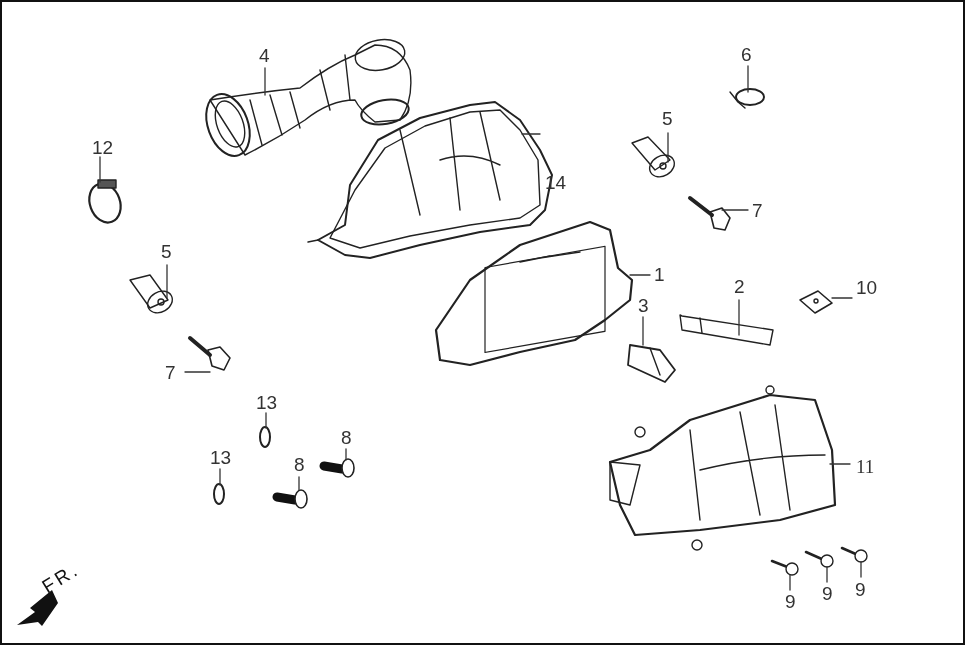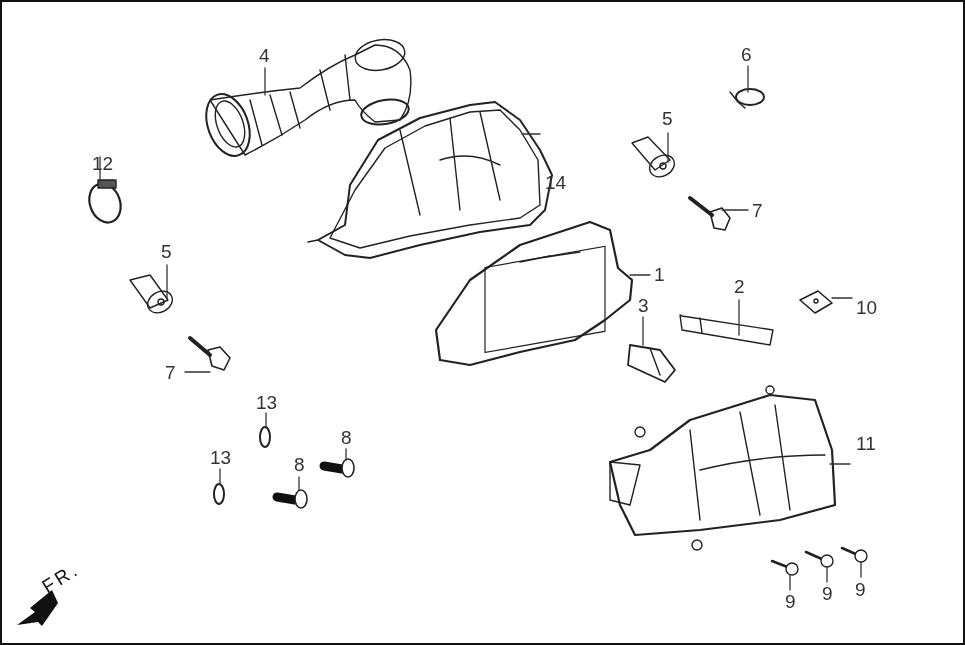--- a/index.html
+++ b/index.html
@@ -135,32 +135,32 @@
     <line x1="299" y1="477" x2="299" y2="490"></line>
     <line x1="790" y1="575" x2="790" y2="590"></line>
     <line x1="827" y1="567" x2="827" y2="582"></line>
     <line x1="861" y1="562" x2="861" y2="577"></line>
   </g>
 
   <polygon points="52,590 30,608 35,612 17,625 38,622 42,626 58,603" fill="#111" stroke="none"></polygon>
 </svg>
 
 <span class="lbl" style="left:259px;top:46px;">4</span>
-<span class="lbl" style="left:92px;top:154px;">12</span>
+<span class="lbl" style="left:92px;top:138px;">12</span>
 <span class="lbl" style="left:161px;top:242px;">5</span>
 <span class="lbl" style="left:662px;top:109px;">5</span>
 <span class="lbl" style="left:741px;top:45px;">6</span>
 <span class="lbl" style="left:752px;top:201px;">7</span>
 <span class="lbl" style="left:165px;top:363px;">7</span>
 <span class="lbl" style="left:545px;top:125px;margin-top:48px;">14</span>
 <span class="lbl" style="left:654px;top:265px;">1</span>
 <span class="lbl" style="left:734px;top:277px;">2</span>
 <span class="lbl" style="left:638px;top:296px;">3</span>
-<span class="lbl" style="left:856px;top:298px;text-align:center;">10</span>
-<span class="lbl" style="left:856px;top:434px;">11</span>
+<span class="lbl" style="left:856px;top:278px;text-align:center;">10</span>
+<span class="lbl" style="left:856px;top:457px;font-family:Liberation Serif, serif;">11</span>
 <span class="lbl" style="left:256px;top:393px;">13</span>
 <span class="lbl" style="left:210px;top:448px;">13</span>
 <span class="lbl" style="left:341px;top:428px;">8</span>
 <span class="lbl" style="left:294px;top:455px;">8</span>
 <span class="lbl" style="left:785px;top:592px;">9</span>
 <span class="lbl" style="left:822px;top:584px;">9</span>
 <span class="lbl" style="left:855px;top:580px;">9</span>
 
 <span class="fr">FR.</span>
 

